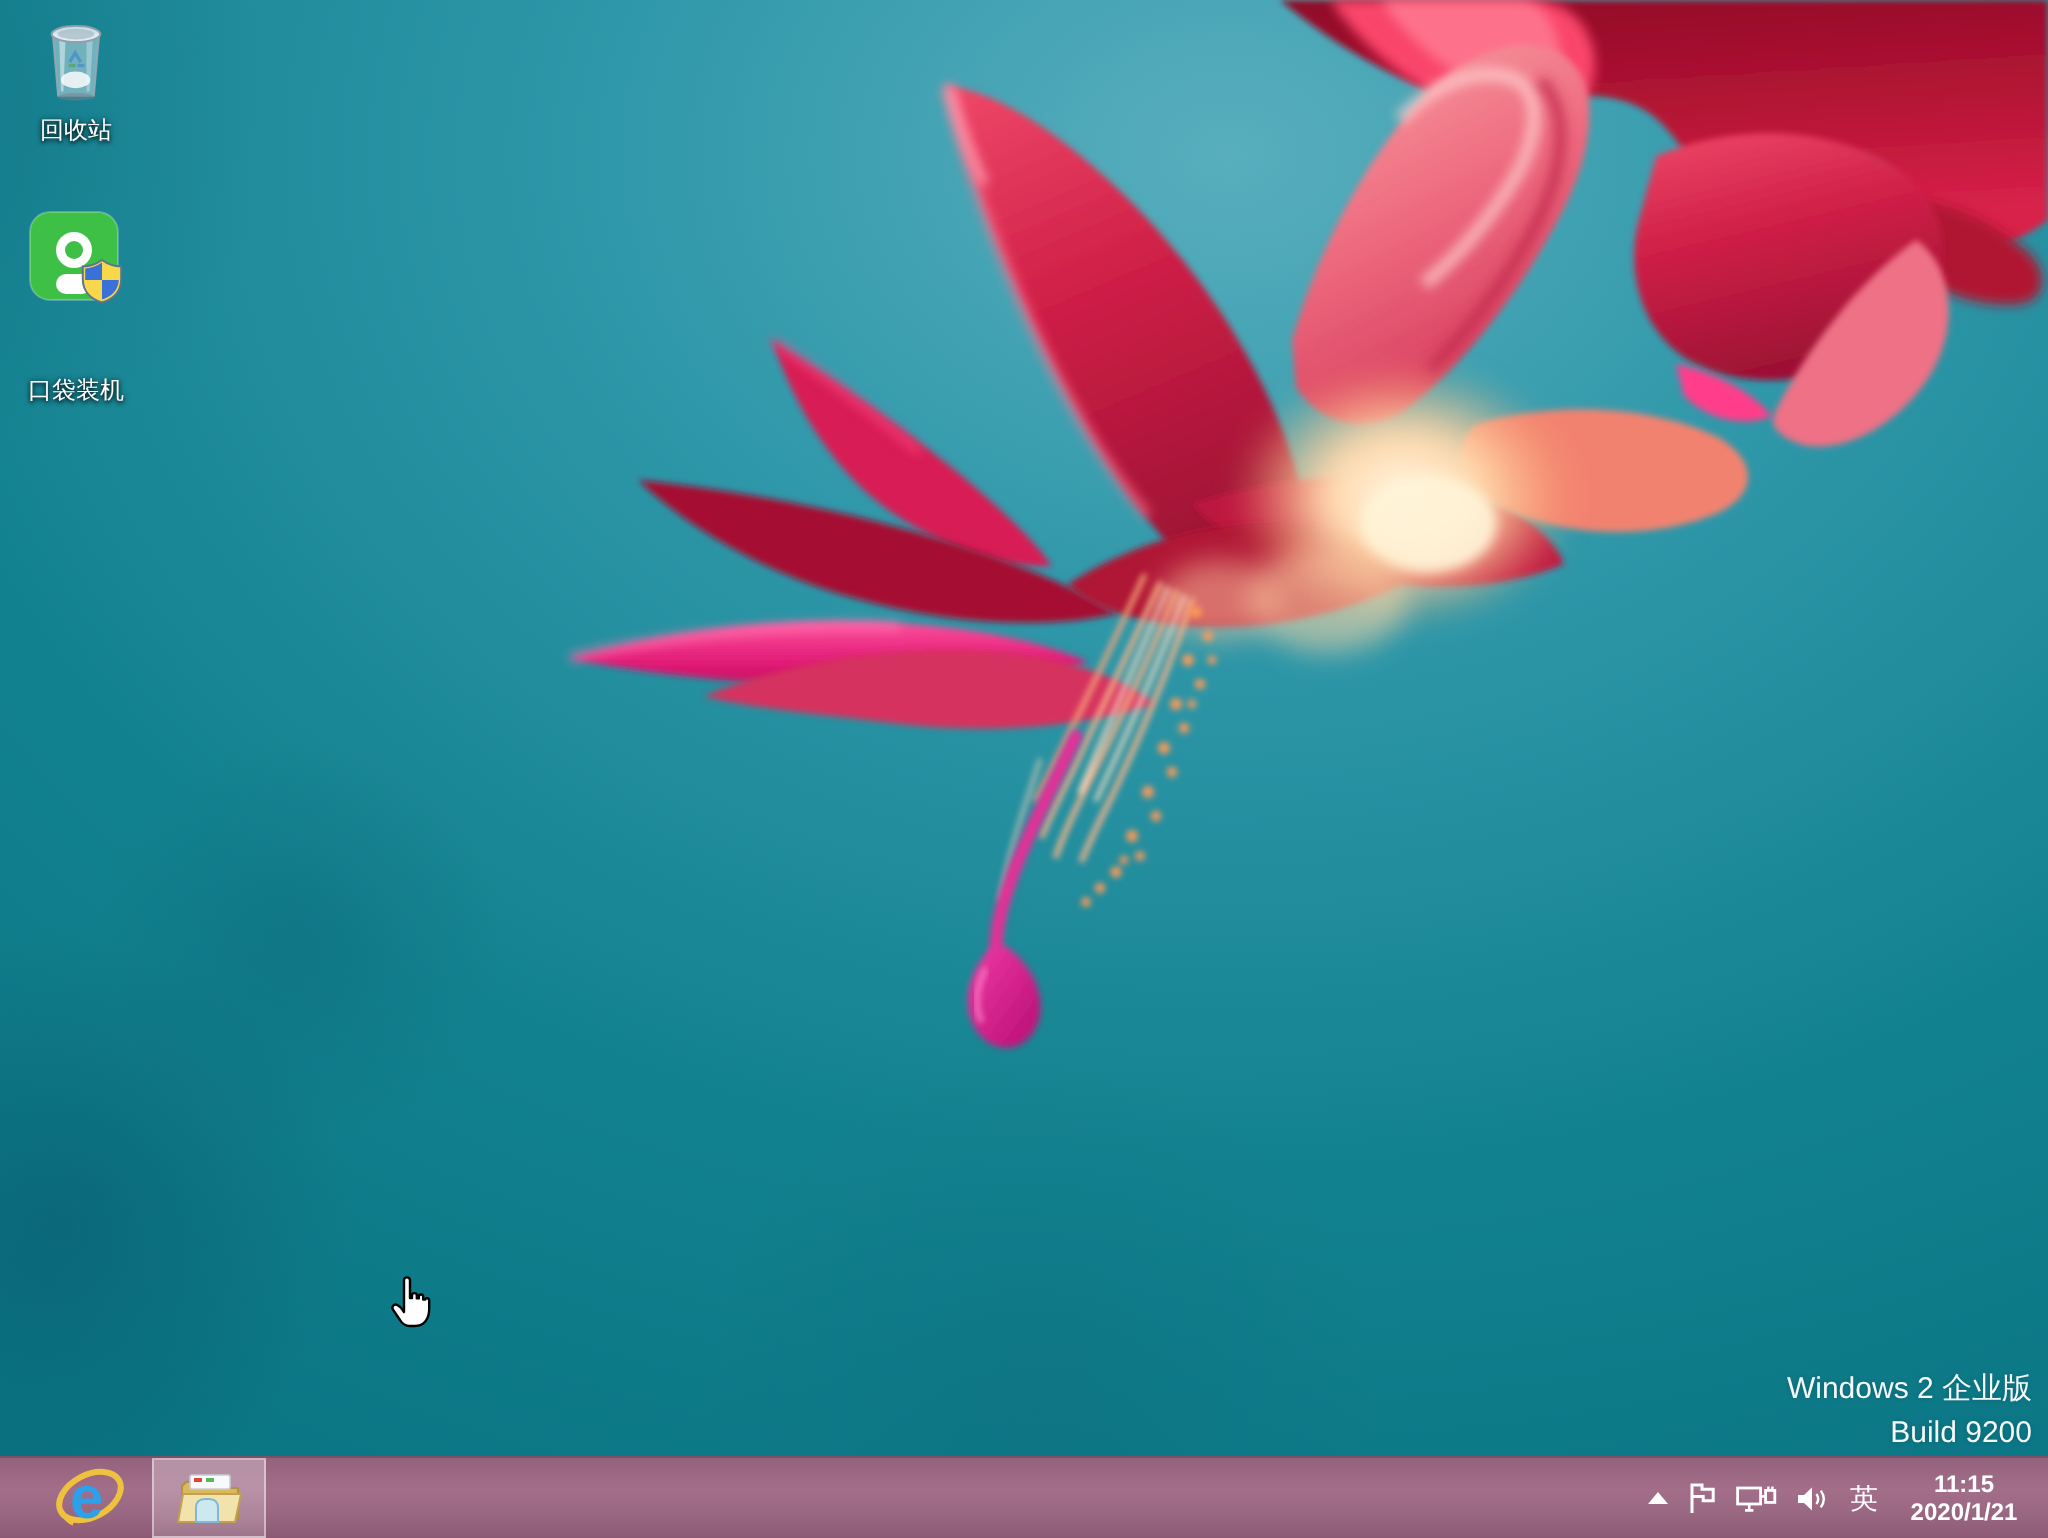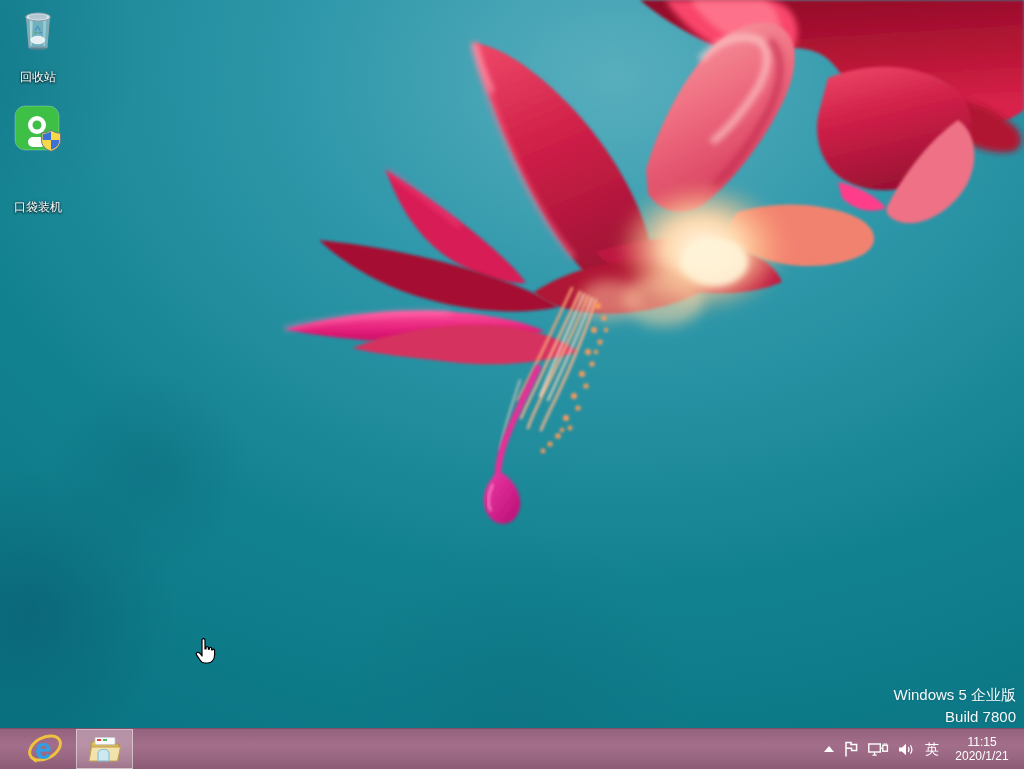--- a/index.html
+++ b/index.html
@@ -11,21 +11,21 @@
   }
   
   #wallpaper{position:absolute;inset:0;display:block;}
   
   .desk-icon{
     position:absolute;width:76px;display:flex;flex-direction:column;
     align-items:center;cursor:pointer;
   }
   .desk-icon .glyph{display:block;}
   .icon-label{
-    margin-top:18px;font-size:12px;color:#fff;text-align:center;line-height:14px;
+    margin-top:6px;font-size:12px;color:#fff;text-align:center;line-height:14px;
     text-shadow:0 1px 2px rgba(0,0,0,.85),0 0 3px rgba(0,0,0,.6);
     white-space:nowrap;
   }
   #icon-recycle{left:0;top:8px;}
   #icon-pocket{left:0;top:104px;gap:28px;}
   
   #watermark{
     position:absolute;right:8px;top:684px;text-align:right;
     color:rgba(255,255,255,.96);font-size:15px;line-height:22px;
     text-shadow:0 0 2px rgba(0,60,70,.35);
@@ -50,21 +50,21 @@
     border:1px solid rgba(255,255,255,.45);
   }
   #tray{
     margin-left:auto;display:flex;align-items:center;gap:9px;
     padding-right:10px;color:#fff;
   }
   .tray-item{display:flex;align-items:center;justify-content:center;cursor:pointer;}
   #lang-indicator{font-size:14px;line-height:14px;padding:0 2px;}
   #clock{
     font-size:12px;line-height:14px;min-width:64px;
-    display:flex;flex-direction:column;align-items:center;justify-content:center;
+    display:flex;flex-direction:column;align-items:center;justify-content:center;font-weight:bold;
   }
 </style>
 </head>
 <body>
 
 <div id="screen">
 
   <svg id="wallpaper" viewBox="0 0 1024 769" preserveAspectRatio="none">
     <defs>
       <radialGradient id="bgGrad" cx="60%" cy="10%" r="115%">
@@ -236,22 +236,22 @@
         <path d="M10 0 C13 2.2 16.6 3.2 19.6 3.2 L19.6 9.5 C19.6 15.8 15.4 19.6 10 21.2
                  C4.6 19.6 0.4 15.8 0.4 9.5 L0.4 3.2 C3.4 3.2 7 2.2 10 0 Z" fill="#f8d84a" stroke="#5f738f" stroke-width="1"></path>
         <path d="M10 1.2 C7.2 3 4.2 4 1.6 4.2 L1.6 10 L10 10 Z" fill="#3a71d8"></path>
         <path d="M10 10 L18.4 10 C18.2 15 15 18.2 10 19.8 Z" fill="#3a71d8"></path>
       </g>
     </svg>
     <div class="icon-label">口袋装机</div>
   </div>
 
   <div id="watermark">
-    <div>Windows 5 企业版</div>
-    <div>Build 7800</div>
+    <div>Windows 2 企业版</div>
+    <div>Build 9200</div>
   </div>
 
   <svg id="cursor" width="24" height="30" viewBox="0 0 24 30">
     <path d="M8 4 C8 2.2 11 2.2 11 4.2 L11 13 L12 13 L12 11.6 C12 10.2 14.4 10.2 14.4 11.6
              L14.4 13.2 L15.4 13.2 L15.4 12.2 C15.4 10.9 17.6 10.9 17.6 12.2 L17.6 13.8 L18.6 13.8
              C18.6 12.8 20.6 12.8 20.6 14.2 L20.6 18.5 C20.6 23.5 18 27 13.5 27 L10.8 27
              C8.8 27 7.2 26 6 24 L2.5 18.8 C1.6 17.4 3 15.9 4.5 16.4 C5.6 16.8 6.6 17.8 7.3 19
              L8 20 Z" fill="#ffffff" stroke="#000000" stroke-width="1.2" stroke-linejoin="round"></path>
   </svg>
 

